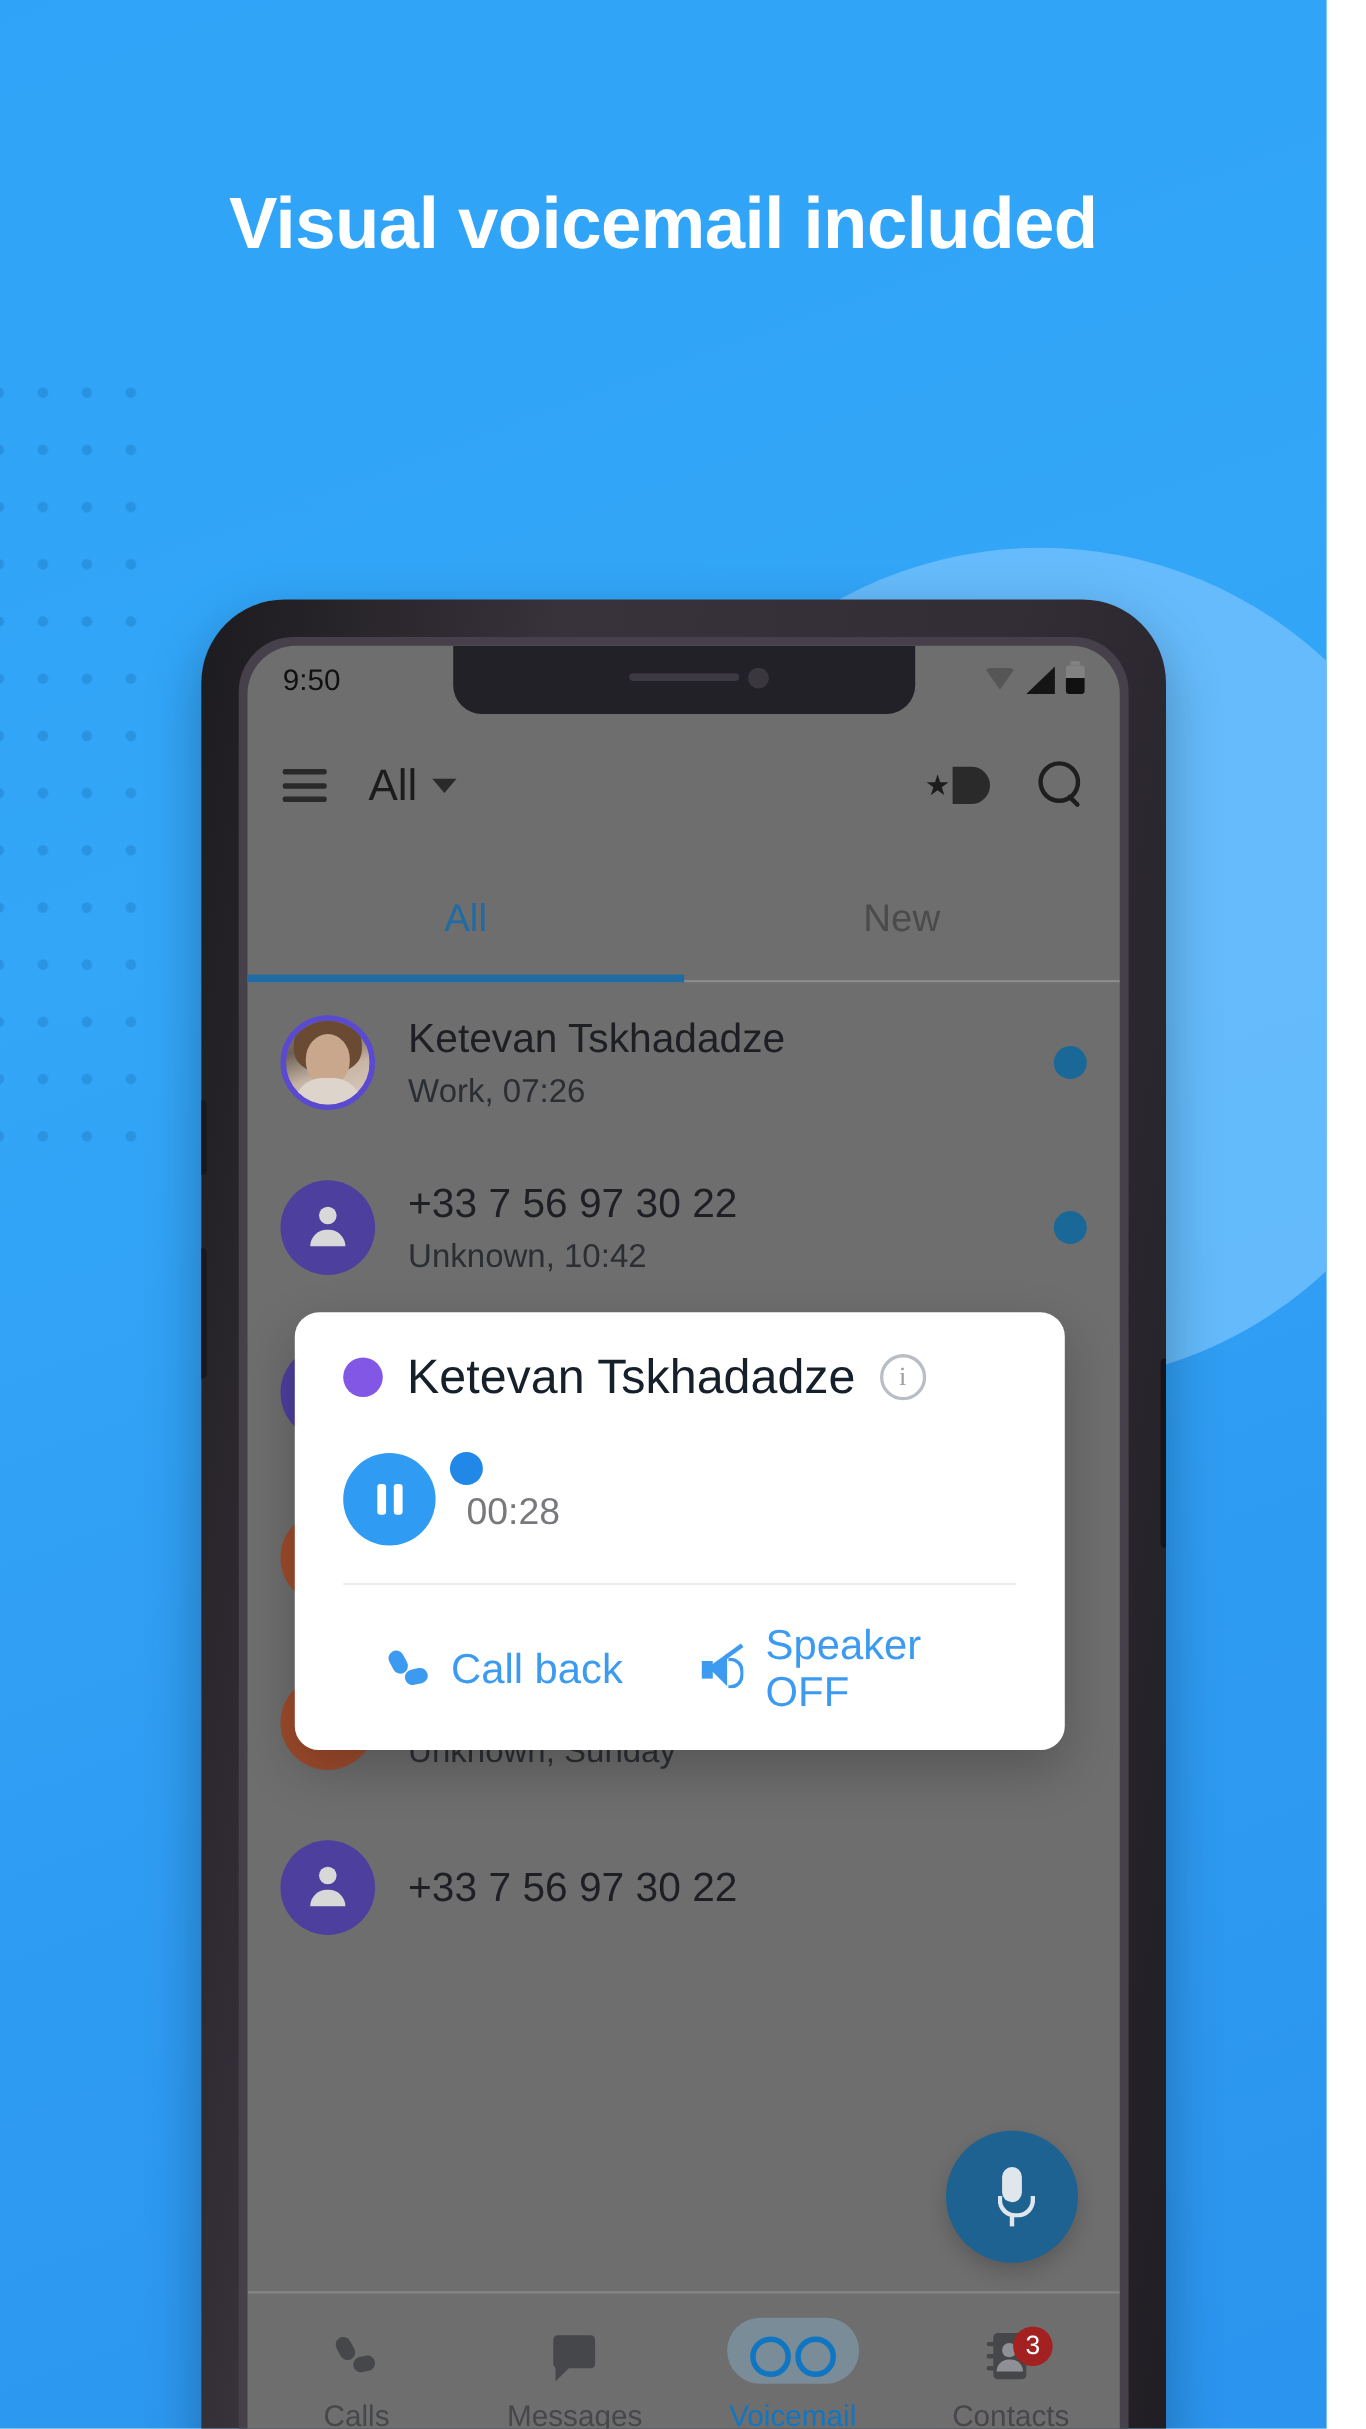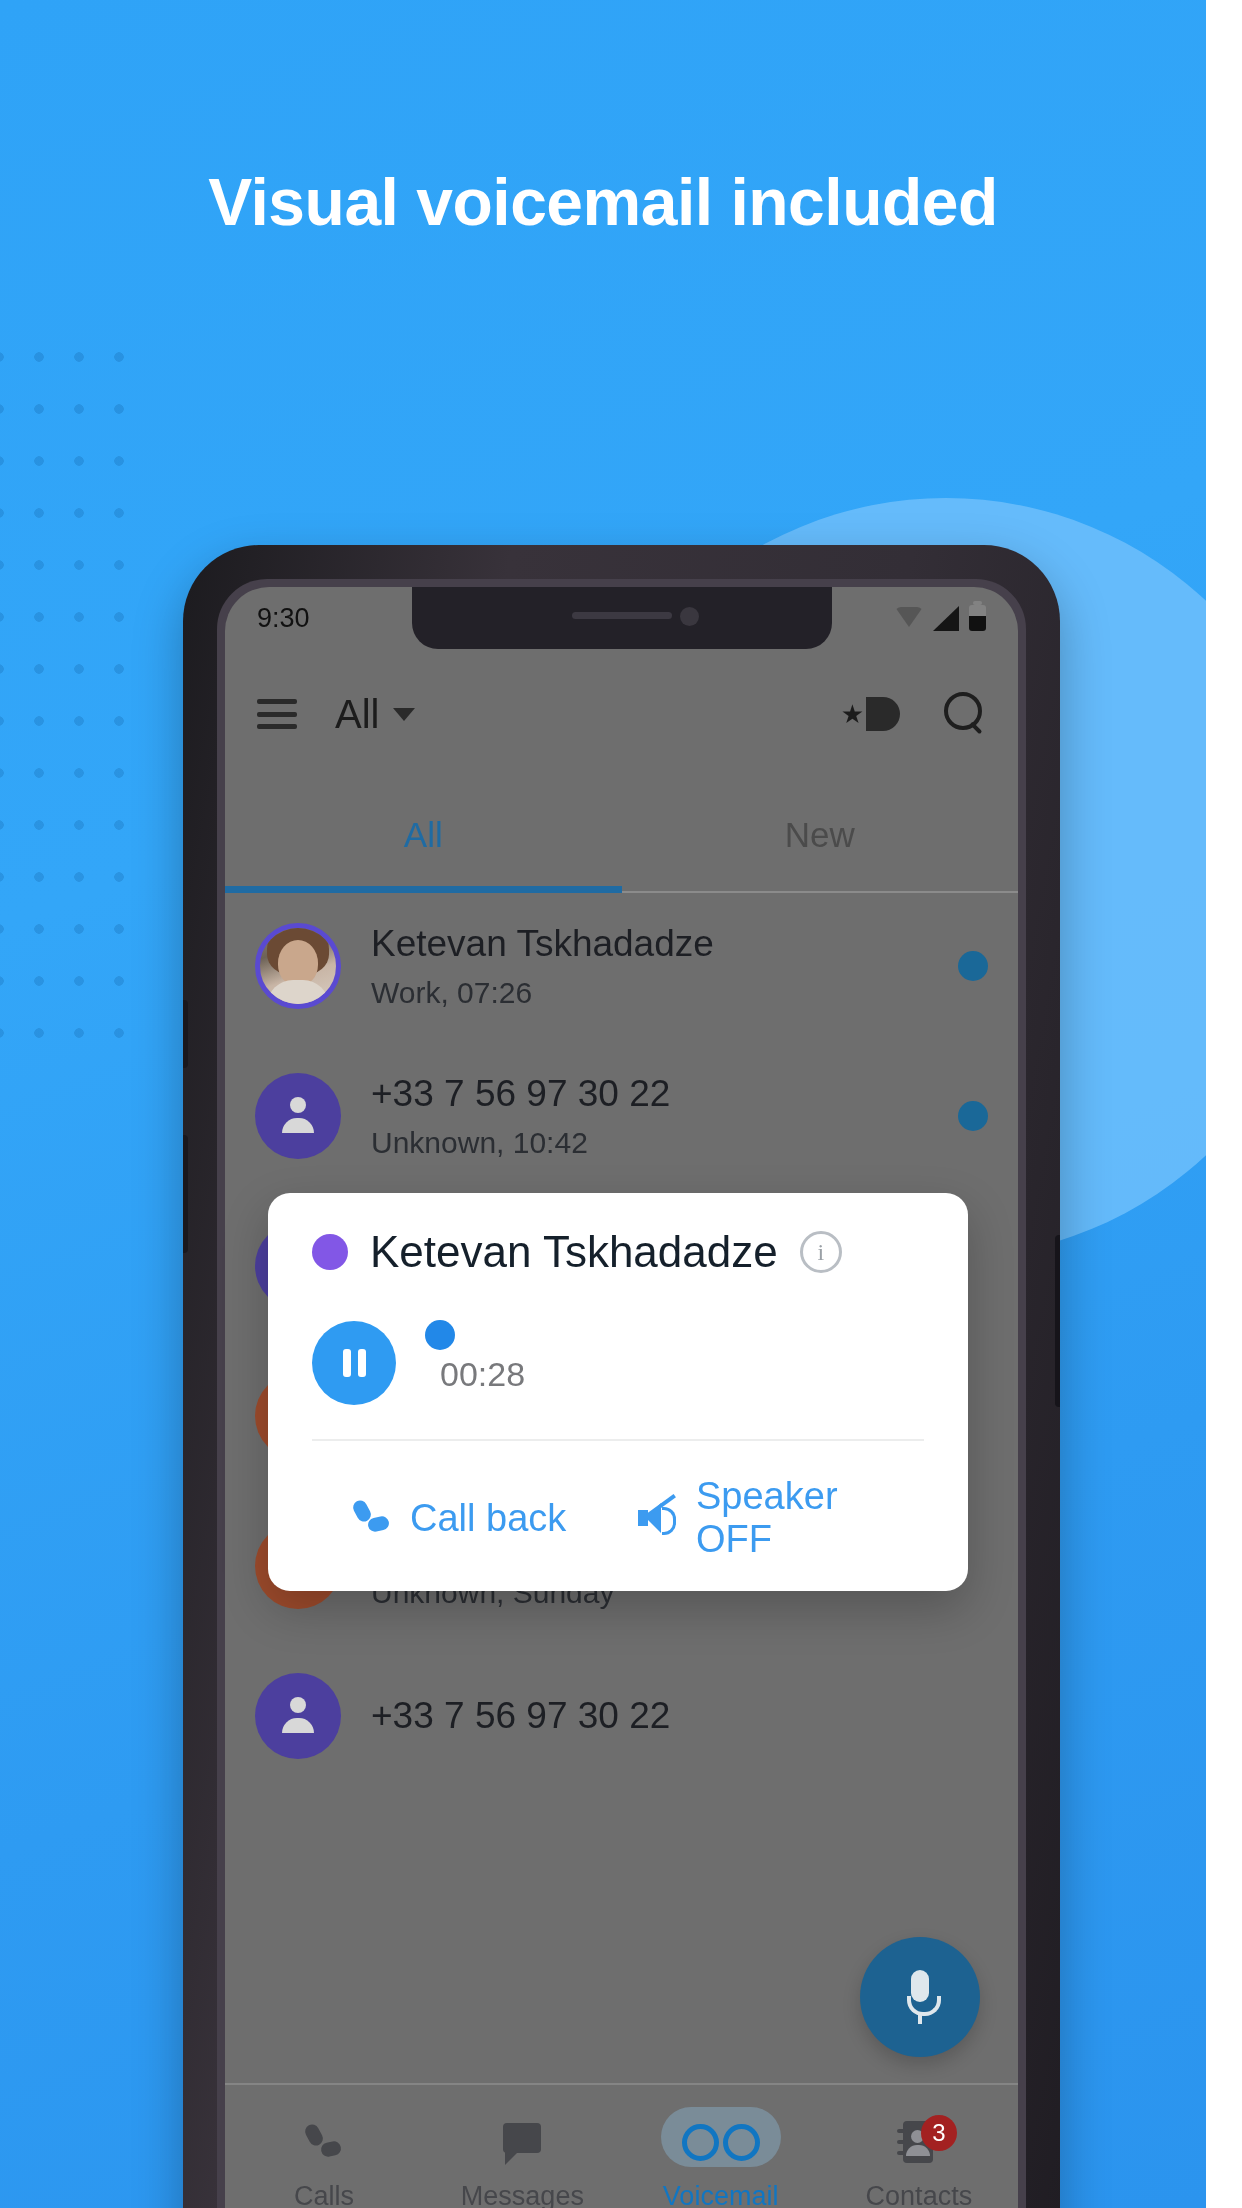--- a/index.html
+++ b/index.html
@@ -489,21 +489,21 @@
     border-radius: 50%;
     background: #2F9BF2;
     flex: 0 0 84px;
     display:flex; align-items:center; justify-content:center;
     gap: 7px;
   }
   .play-btn i {
     display:block; width: 8px; height: 28px;
     background:#fff; border-radius: 3px;
   }
-  .vm-track { flex: 1; padding-top: 14px; margin-left: 16px; }
+  .vm-track { flex: 1; padding-top: 14px; }
   .slider {
     position: relative;
     height: 10px;
     border-radius: 5px;
     background: #ececec;
   }
   .slider-fill {
     position: absolute; left: 0; top: 0; bottom: 0;
     width: 28%;
     border-radius: 5px;
@@ -590,21 +590,21 @@
     <div class="phone-inner-edge"></div>
 
     <div class="phone-screen">
 
       <div class="notch">
         <div class="notch-speaker"></div>
         <div class="notch-cam"></div>
       </div>
 
       <div class="statusbar">
-        <div>9:30</div>
+        <div>9:50</div>
         <div class="status-right">
           <span class="ic-wifi"></span>
           <span class="ic-signal"></span>
           <span class="ic-batt"></span>
         </div>
       </div>
 
       <div class="appbar">
         <span class="hamburger">
             <i></i>

